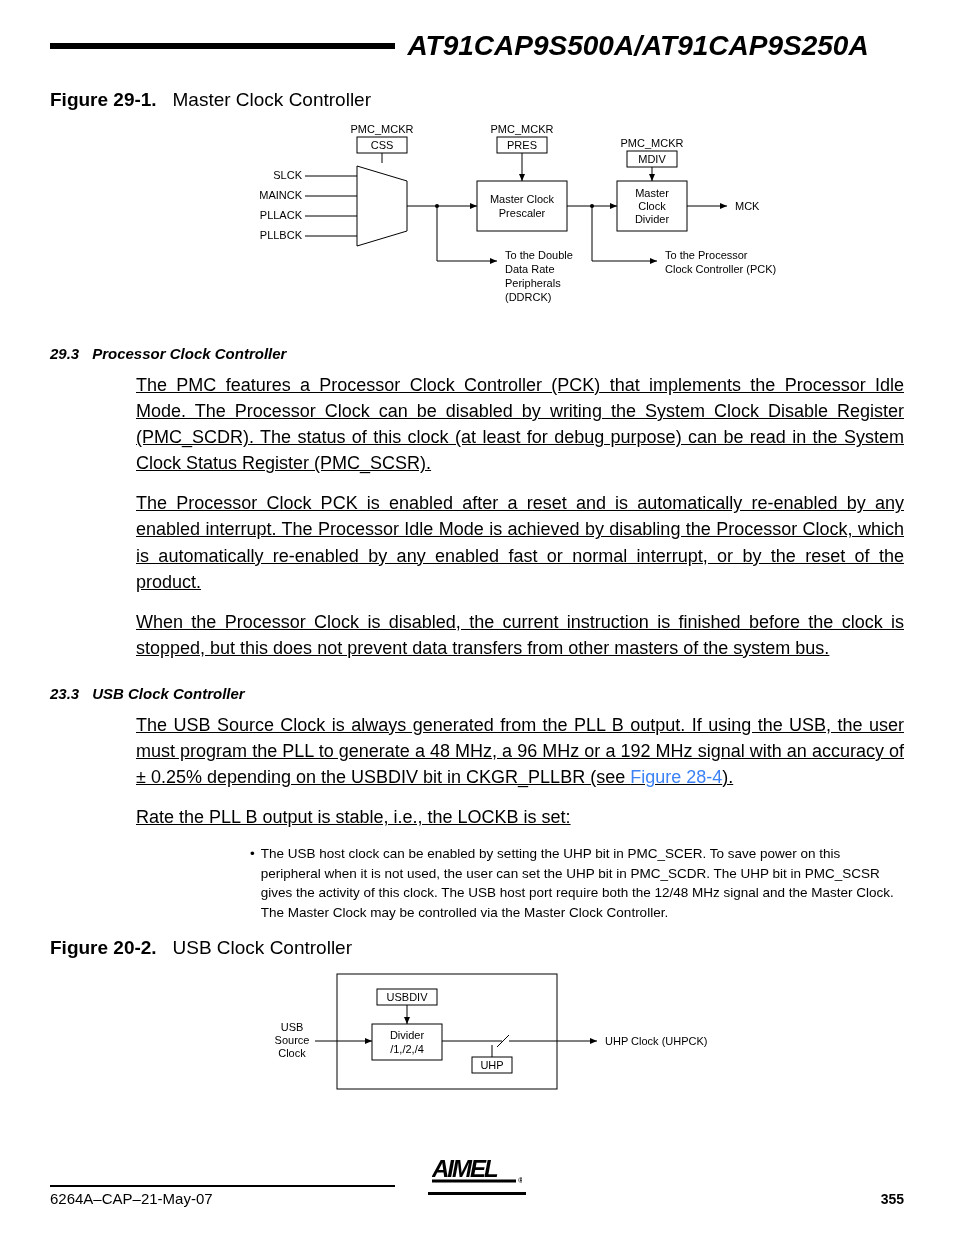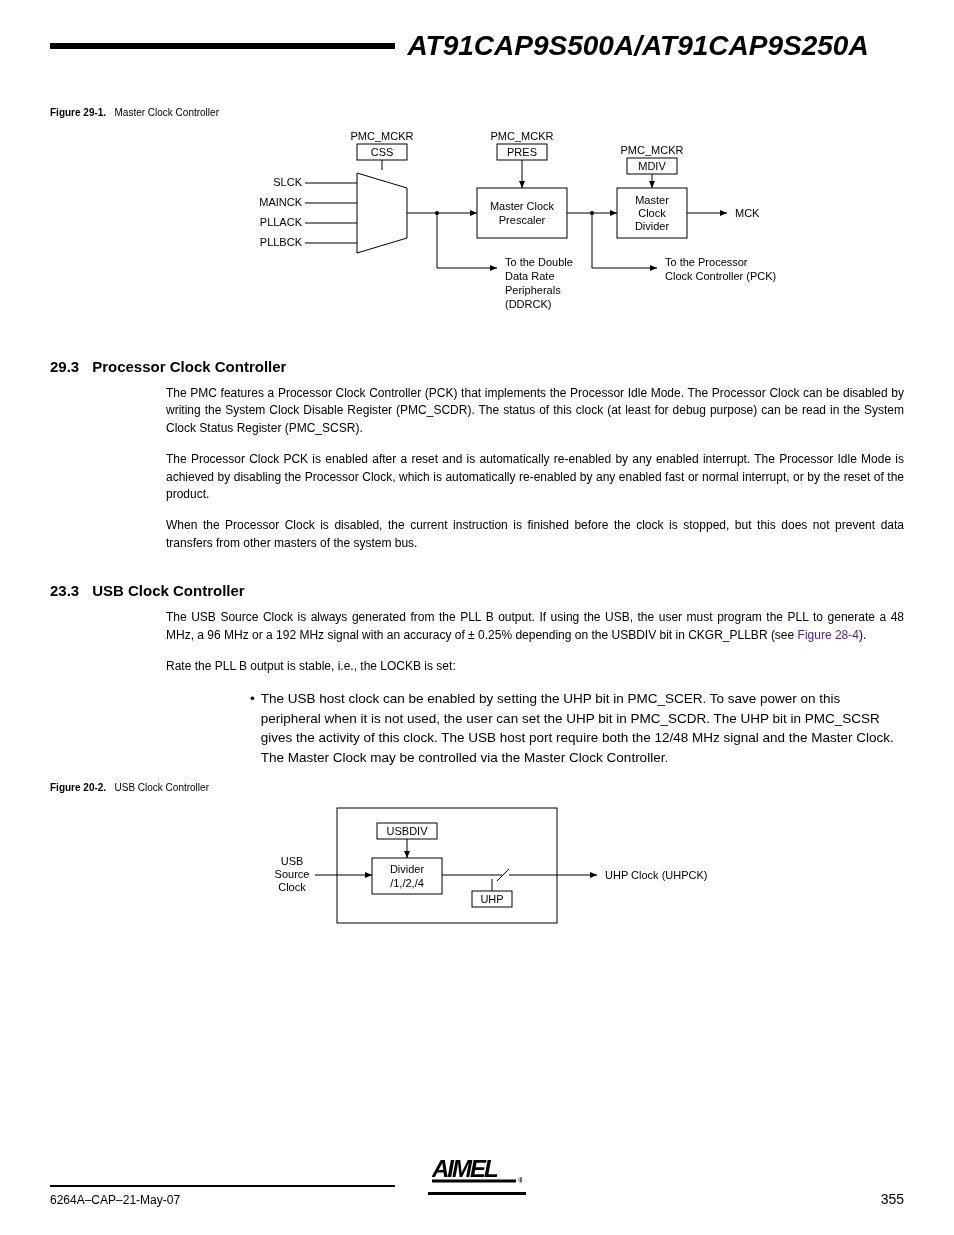--- a/index.html
+++ b/index.html
@@ -20,37 +20,37 @@
     vertical-align: middle;
     margin-right: 8px;
   }
   .doc-title {
     font-size: 28px;
     font-weight: bold;
     font-style: italic;
     display: inline-block;
     vertical-align: middle;
   }
-  .header-row { margin-bottom: 45px; white-space: nowrap; }
-  .fig-label { font-size: 10px; margin-bottom: 10px; }
+  .header-row { margin-bottom: 27px; white-space: nowrap; }
+  .fig-label { font-size: 19px; margin-bottom: 10px; }
   .fig-label .bold { font-weight: bold; }
-  .section-heading { font-size: 15px; font-weight: bold; margin: 30px 0 10px 0; }
+  .section-heading { font-size: 15px; font-weight: bold; margin: 24px 0 10px 0; font-style: italic; }
   .section-heading .num { display:inline-block; width: 38px; }
-  .body-text { font-size: 12px; line-height: 1.45; margin: 0 0 14px 116px; text-align: justify; }
+  .body-text { font-size: 18px; line-height: 1.45; margin: 0 0 14px 86px; text-align: justify; text-decoration: underline; }
   .bullet-row { font-size: 13.5px; line-height: 1.45; margin: 0 0 14px 200px; display:flex; }
   .bullet-dot { margin-right: 6px; }
-  .link { color: #4c1d95; }
+  .link { color: #3b82f6; }
   .fig-svg { display:block; margin: 0 auto 10px auto; }
   .footer {
     position: absolute; bottom: 28px; left: 50px; right: 50px;
     display: flex; justify-content: space-between; align-items: flex-end;
     height: 50px;
   }
-  .footer-left { font-size: 12px; }
-  .footer-right { font-size: 14px; font-weight: normal; }
+  .footer-left { font-size: 15px; }
+  .footer-right { font-size: 14px; font-weight: bold; }
   .footer-logo { font-size: 26px; font-weight: bold; font-style: italic; letter-spacing: -1px; position: absolute; left: 50%; transform: translateX(-50%); bottom: 12px; border-bottom: 3px solid #000; padding: 0 4px 2px 4px;}
   .footer-line { position:absolute; bottom: 48px; left:50px; width: 345px; height:2px; background:#000;}
 </style>
 </head>
 <body>
 
 <div class="header-row">
   <span class="header-line"></span>
   <span class="doc-title">AT91CAP9S500A/AT91CAP9S250A</span>
 </div>

